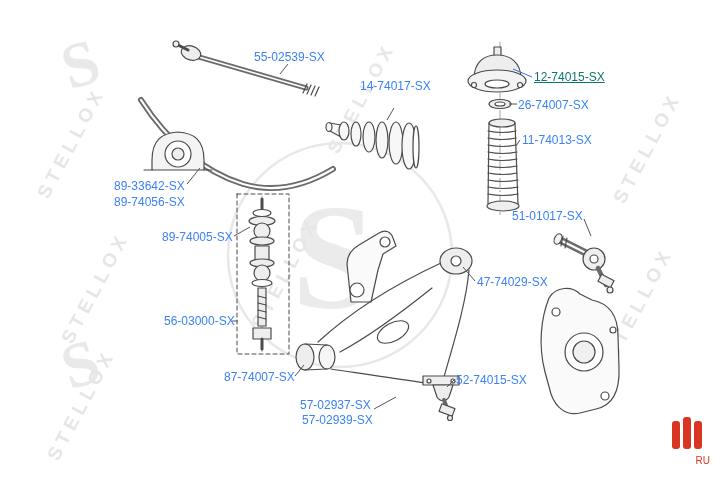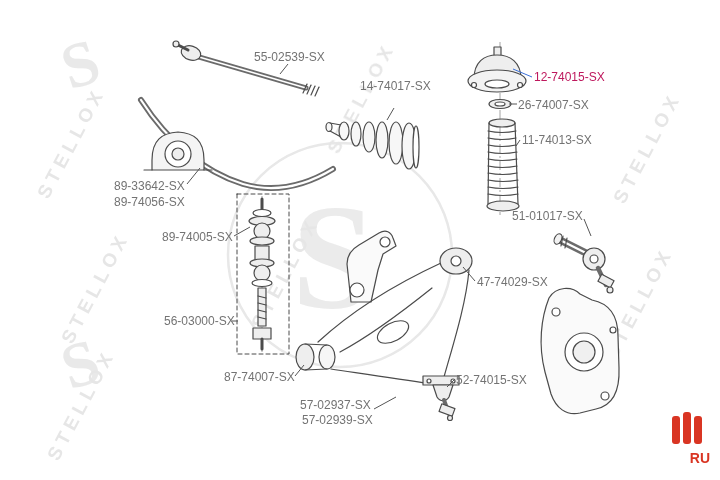--- a/index.html
+++ b/index.html
@@ -6,46 +6,47 @@
   body{
     width:720px;height:480px;position:relative;overflow:hidden;
     background:#ffffff;
     font-family:"Liberation Sans", sans-serif;
   }
   .stage{position:absolute;left:0;top:0;width:720px;height:480px;}
   svg{display:block;}
   .lbl{
     position:absolute;
     font-size:12px;
-    color:#737373;
+    color:#3b82f6;
     white-space:nowrap;
     line-height:14px;
   }
   .lbl.hl{
-    color:#be185d;
+    color:#0f766e;
+    text-decoration:underline;
     cursor:pointer;
   }
   .logo{
     position:absolute;
     right:10px;bottom:16px;
     width:78px;
     text-align:right;
   }
   .logo .word{
     font-size:21px;
     font-weight:bold;
     color:#8a8f98;
     letter-spacing:0.5px;
     line-height:22px;
   }
   .logo .word .digit{color:#d93523;}
   .logo .ru{
     display:block;
-    font-size:14px;
-    font-weight:bold;
+    font-size:10px;
+    font-weight:normal;
     color:#d93523;
     text-align:right;
     margin-bottom:-2px;
   }
 </style>
 </head>
 <body>
 
 <div class="stage">
 <svg width="720" height="480" viewBox="0 0 720 480">

